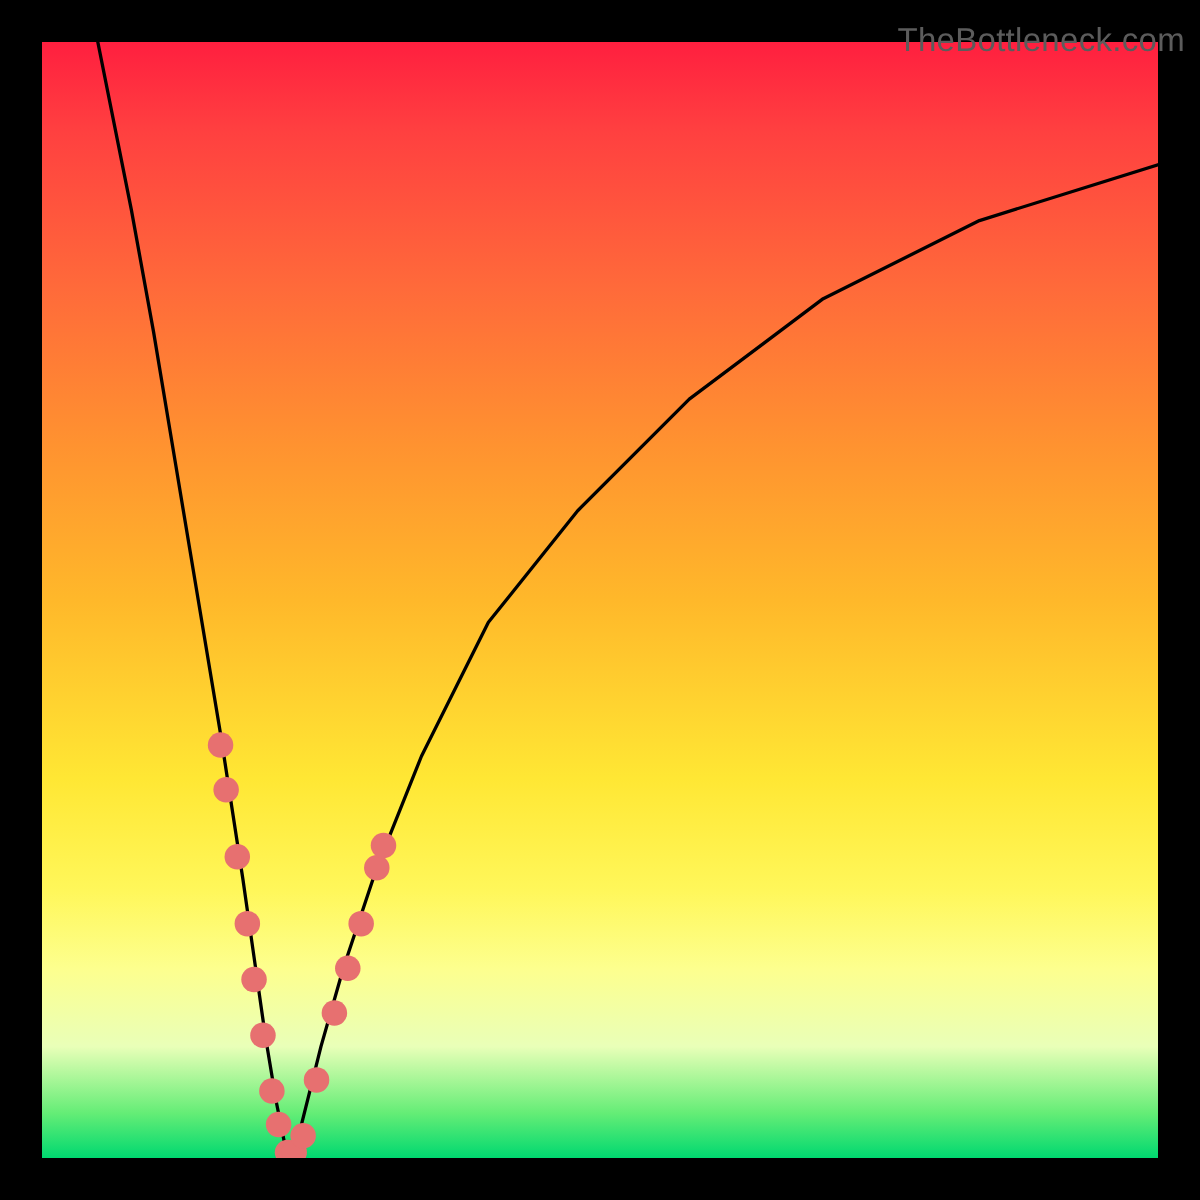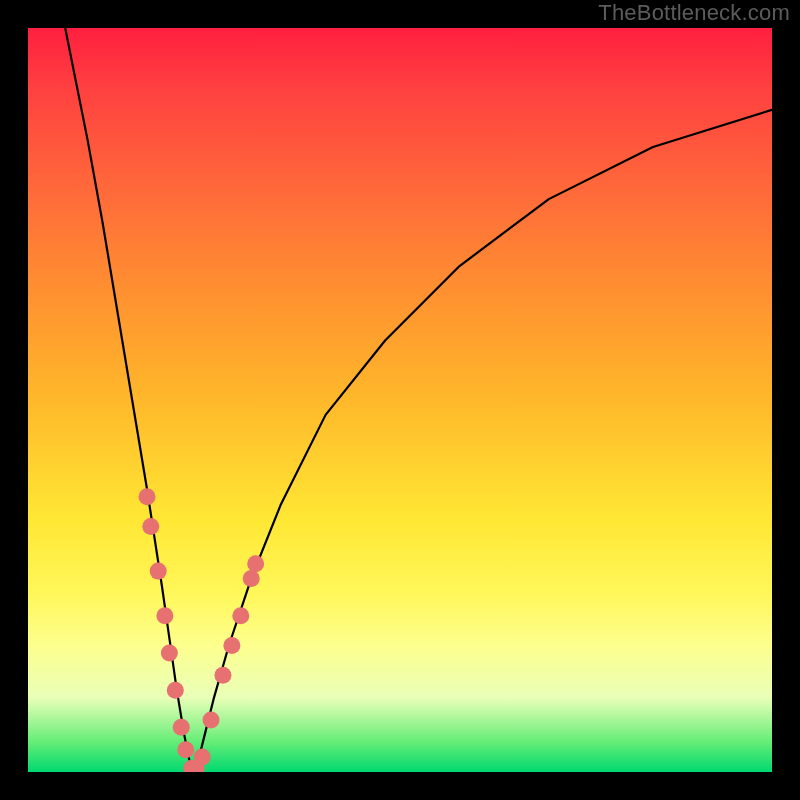--- a/index.html
+++ b/index.html
@@ -27,21 +27,21 @@
       #ffe734 66%,
       #fff75a 76%,
       #fdff8e 83%,
       #e9ffb8 90%,
       #64ed76 96%,
       #00d870 100%
     );
   }
   .watermark {
     position: absolute;
-    top: 0;
+    top: 14px;
     right: 10px;
     color: #5c5c5c;
     font-size: 22px;
     letter-spacing: 0.2px;
     font-weight: 500;
     user-select: none;
   }
   svg {
     position: absolute;
     left: 0;

